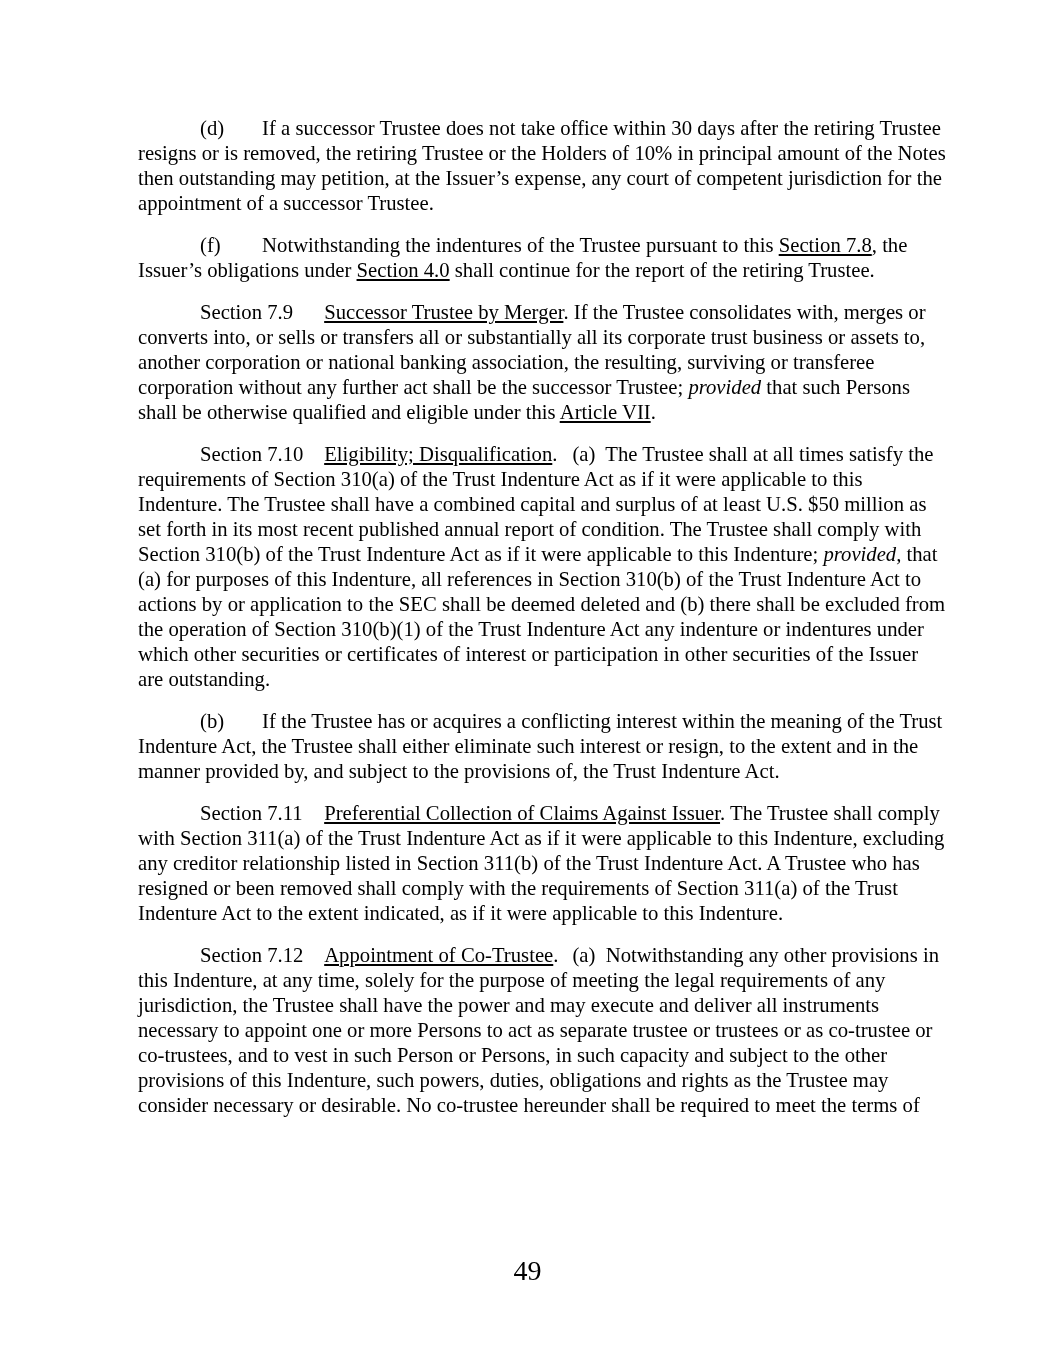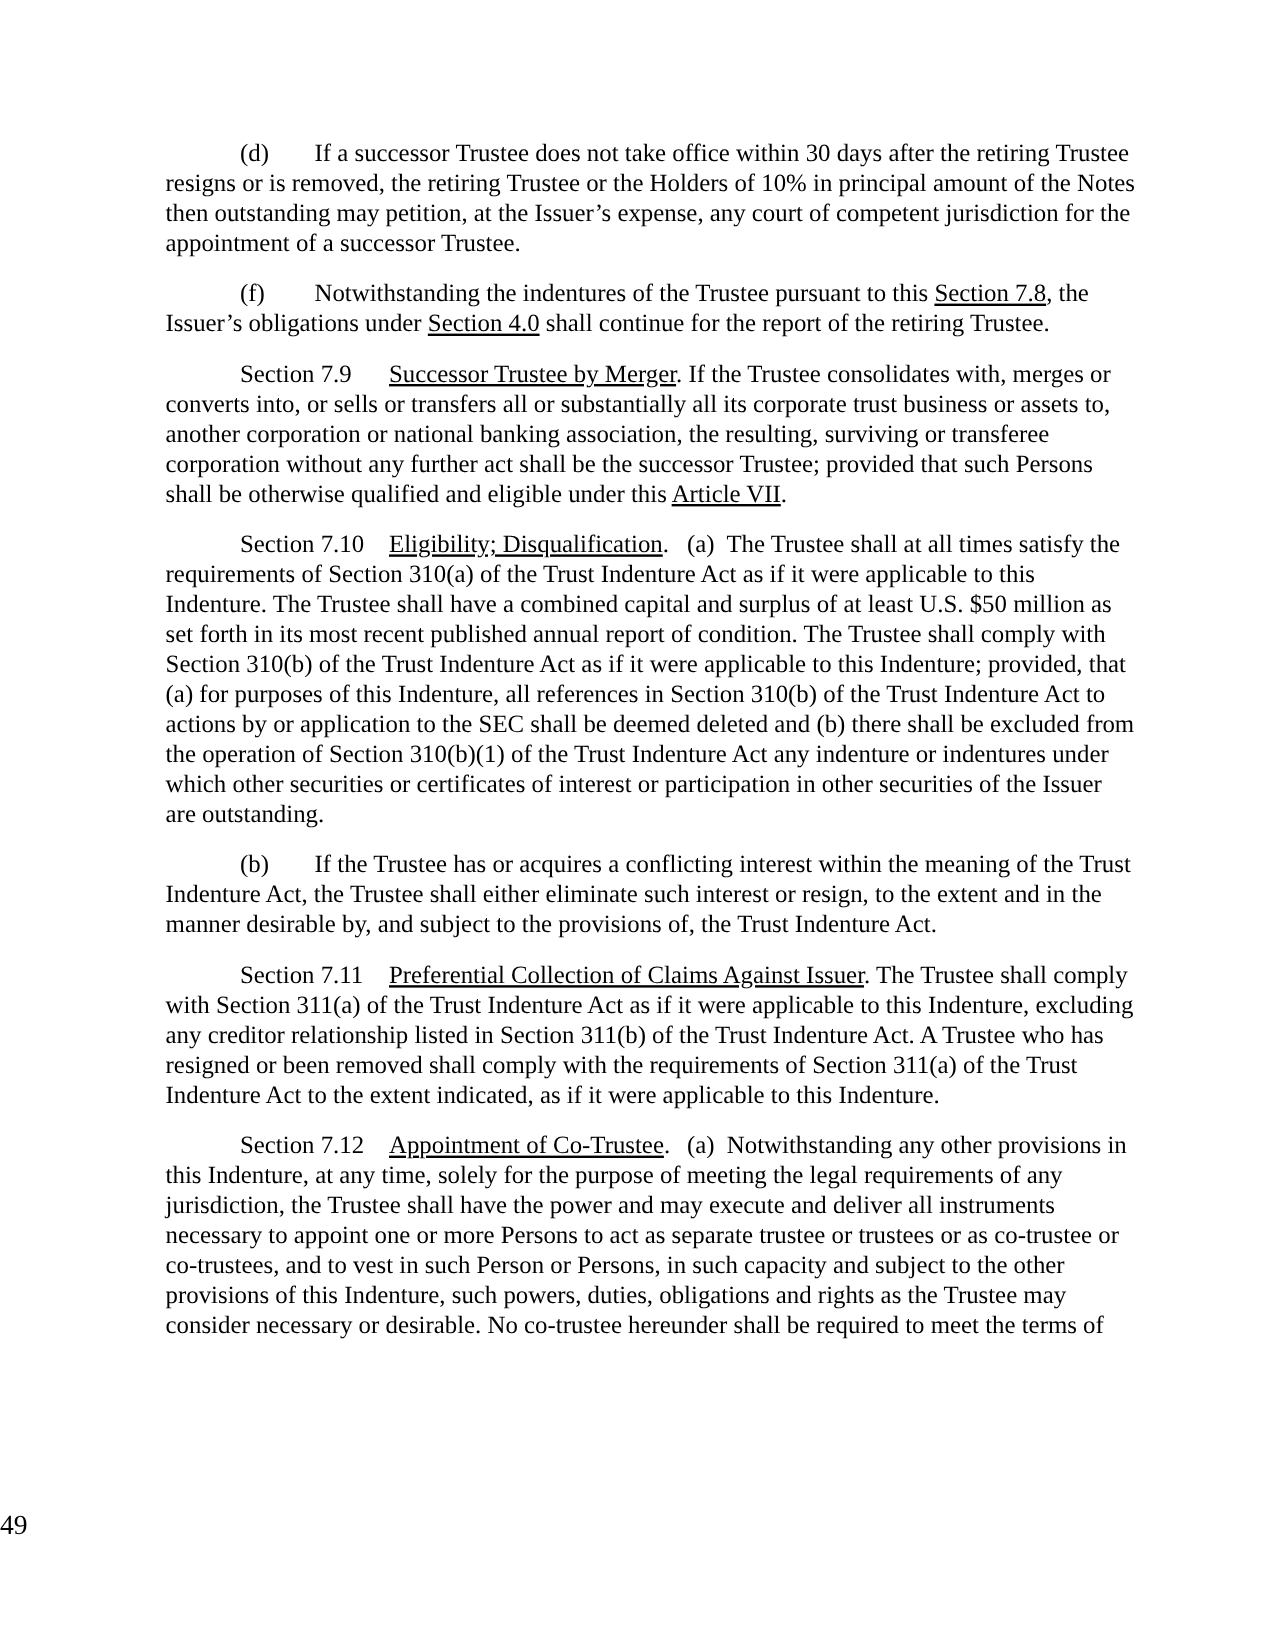--- a/index.html
+++ b/index.html
@@ -29,38 +29,38 @@
   .para {
     margin: 0 0 17px 0;
     text-indent: 62px;
     white-space: pre-wrap;
   }
   .tab {
     display: inline-block;
     height: 1px;
   }
   .u  { text-decoration: underline; }
-  .i  { }
+  .i  { font-style: italic; }
   .pagenum {
     position: absolute;
     top: 1258px;
     left: 0;
     width: 100%;
-    text-align: left;
-    font-size: 23px;
+    text-align: center;
+    font-size: 28px;
     line-height: 25px;
   }
 </style>
 </head>
 <body>
 
 <div class="page">
   <div class="doc-body">
       <p class="para"><span class="r">(d)</span><span class="tab" style="width: 37.995px;"></span><span class="r">If a successor Trustee does not take office within 30 days after the retiring Trustee resigns or is removed, the retiring Trustee or the Holders of 10% in principal amount of the Notes then outstanding may petition, at the Issuer’s expense, any court of competent jurisdiction for the appointment of a successor Trustee.</span></p>
       <p class="para"><span class="r">(f)</span><span class="tab" style="width: 41.4481px;"></span><span class="r">Notwithstanding the indentures of the Trustee pursuant to this </span><span class="u">Section 7.8</span><span class="r">, the Issuer’s obligations under </span><span class="u">Section 4.0</span><span class="r"> shall continue for the report of the retiring Trustee.</span></p>
       <p class="para"><span class="r">Section 7.9</span><span class="tab" style="width: 31.0862px;"></span><span class="u">Successor Trustee by Merger</span><span class="r">. If the Trustee consolidates with, merges or converts into, or sells or transfers all or substantially all its corporate trust business or assets to, another corporation or national banking association, the resulting, surviving or transferee corporation without any further act shall be the successor Trustee; </span><span class="i">provided</span><span class="r"> that such Persons shall be otherwise qualified and eligible under this </span><span class="u">Article VII</span><span class="r">.</span></p>
       <p class="para"><span class="r">Section 7.10</span><span class="tab" style="width: 20.7425px;"></span><span class="u">Eligibility; Disqualification</span><span class="r">.</span><span class="tab" style="width: 14.9669px;"></span><span class="r">(a)  The Trustee shall at all times satisfy the requirements of Section 310(a) of the Trust Indenture Act as if it were applicable to this Indenture. The Trustee shall have a combined capital and surplus of at least U.S. $50 million as set forth in its most recent published annual report of condition. The Trustee shall comply with Section 310(b) of the Trust Indenture Act as if it were applicable to this Indenture; </span><span class="i">provided,</span><span class="r"> that (a) for purposes of this Indenture, all references in Section 310(b) of the Trust Indenture Act to actions by or application to the SEC shall be deemed deleted and (b) there shall be excluded from the operation of Section 310(b)(1) of the Trust Indenture Act any indenture or indentures under which other securities or certificates of interest or participation in other securities of the Issuer are outstanding.</span></p>
-      <p class="para"><span class="r">(b)</span><span class="tab" style="width: 37.995px;"></span><span class="r">If the Trustee has or acquires a conflicting interest within the meaning of the Trust Indenture Act, the Trustee shall either eliminate such interest or resign, to the extent and in the manner desirable by, and subject to the provisions of, the Trust Indenture Act.</span></p>
+      <p class="para"><span class="r">(b)</span><span class="tab" style="width: 37.995px;"></span><span class="r">If the Trustee has or acquires a conflicting interest within the meaning of the Trust Indenture Act, the Trustee shall either eliminate such interest or resign, to the extent and in the manner provided by, and subject to the provisions of, the Trust Indenture Act.</span></p>
       <p class="para"><span class="r">Section 7.11</span><span class="tab" style="width: 21.5081px;"></span><span class="u">Preferential Collection of Claims Against Issuer</span><span class="r">. The Trustee shall comply with Section 311(a) of the Trust Indenture Act as if it were applicable to this Indenture, excluding any creditor relationship listed in Section 311(b) of the Trust Indenture Act. A Trustee who has resigned or been removed shall comply with the requirements of Section 311(a) of the Trust Indenture Act to the extent indicated, as if it were applicable to this Indenture.</span></p>
       <p class="para"><span class="r">Section 7.12</span><span class="tab" style="width: 20.7425px;"></span><span class="u">Appointment of Co-Trustee</span><span class="r">.</span><span class="tab" style="width: 13.9825px;"></span><span class="r">(a)  Notwithstanding any other provisions in this Indenture, at any time, solely for the purpose of meeting the legal requirements of any jurisdiction, the Trustee shall have the power and may execute and deliver all instruments necessary to appoint one or more Persons to act as separate trustee or trustees or as co-trustee or co-trustees, and to vest in such Person or Persons, in such capacity and subject to the other provisions of this Indenture, such powers, duties, obligations and rights as the Trustee may consider necessary or desirable. No co-trustee hereunder shall be required to meet the terms of</span></p>
     </div>
   <div class="pagenum">49</div>
 </div>
 
 </body></html>

